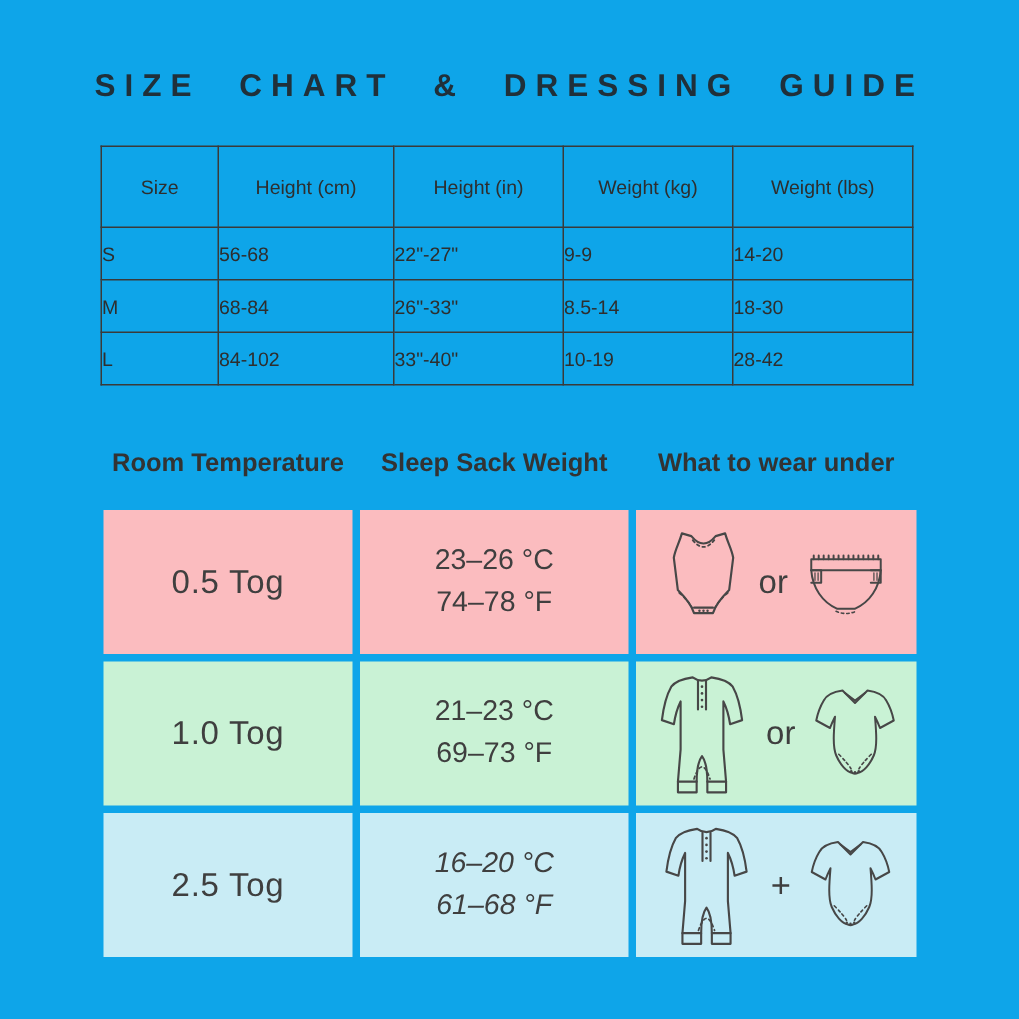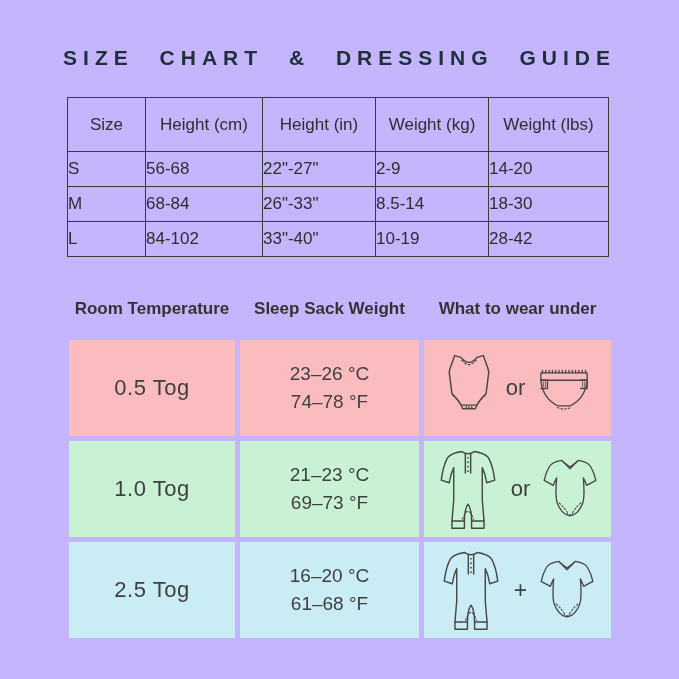--- a/index.html
+++ b/index.html
@@ -1,32 +1,32 @@
 <!DOCTYPE html>
 <html><head>
 <meta charset="utf-8">
 <style>
   html,body{margin:0;padding:0;background:#ffffff;}
   .canvas{
-    position:relative;width:679px;height:679px;background:#c4b5fd;
+    position:relative;width:679px;height:679px;background:#0ea5e9;
     font-family:"Liberation Sans",sans-serif;color:#2e2e2e;overflow:hidden;
   }
   
   .page-title{
     position:absolute;top:46px;left:0;right:0;text-align:center;
     font-size:21px;font-weight:600;letter-spacing:6px;word-spacing:14px;color:#20303a;
   }
   
   table.size-table{
     position:absolute;left:67px;top:97px;width:541px;
     border-collapse:collapse;table-layout:fixed;
   }
   table.size-table th,table.size-table td{
     border:1.6px solid #3a3a3a;vertical-align:middle;
-    font-size:17px;font-weight:400;color:#2e2e2e;padding:0;
+    font-size:13px;font-weight:400;color:#2e2e2e;padding:0;
   }
   table.size-table thead th{height:53px;}
   table.size-table tbody td{height:34px;}
   
   .guide-headers{
     position:absolute;left:69px;top:299px;width:540px;
     display:grid;grid-template-columns:166px 179px 187px;column-gap:5px;
   }
   .guide-header{
     text-align:center;font-size:17px;font-weight:700;color:#333333;
@@ -69,21 +69,21 @@
         <th>Height (in)</th>
         <th>Weight (kg)</th>
         <th>Weight (lbs)</th>
       </tr>
     </thead>
     <tbody>
       <tr>
         <td>S</td>
         <td>56-68</td>
         <td>22"-27"</td>
-        <td>2-9</td>
+        <td>9-9</td>
         <td>14-20</td>
       </tr>
       <tr>
         <td>M</td>
         <td>68-84</td>
         <td>26"-33"</td>
         <td>8.5-14</td>
         <td>18-30</td>
       </tr>
       <tr>
@@ -161,21 +161,21 @@
           <path class="trim" d="M23 56 Q31 64 33 68"></path>
           <path class="trim" d="M49 56 Q41 64 39 68"></path>
           <circle class="dots" cx="33" cy="69.5" r="1"></circle>
             <circle class="dots" cx="36" cy="70.3" r="1"></circle>
             <circle class="dots" cx="39" cy="69.5" r="1"></circle>
         </svg>
       </span>
     </div>
 
     <div class="guide-cell tog-cell" style="background: rgb(201, 236, 245);">2.5 Tog</div>
-    <div class="guide-cell temp-cell" style="background: rgb(201, 236, 245);">
+    <div class="guide-cell temp-cell" style="background: rgb(201, 236, 245); font-style: italic;">
       <span>16–20 °C</span>
       <span>61–68 °F</span>
     </div>
     <div class="guide-cell wear-cell" style="background: rgb(201, 236, 245);">
       <span class="icon">
         <svg viewBox="0 0 74 92" width="66" height="82">
           <path d="M30 4 C23 5 17 7 14 11 C10 18 8 28 7 36 L16 39 C17 32 19 26 21 22 L21 58 L19 82 L19 90 L33 90 L33 82 C33 73 34 67 37 63 C40 67 41 73 41 82 L41 90 L55 90 L55 82 L53 58 L53 22 C55 26 57 32 58 39 L67 36 C66 28 64 18 60 11 C57 7 51 5 44 4 Q37 9 30 4 Z"></path>
           <path d="M19 82 H33 M41 82 H55"></path>
           <path d="M34 7 L34 28 M40 7 L40 28"></path>
           <circle class="dots" cx="37" cy="11" r="1"></circle>

